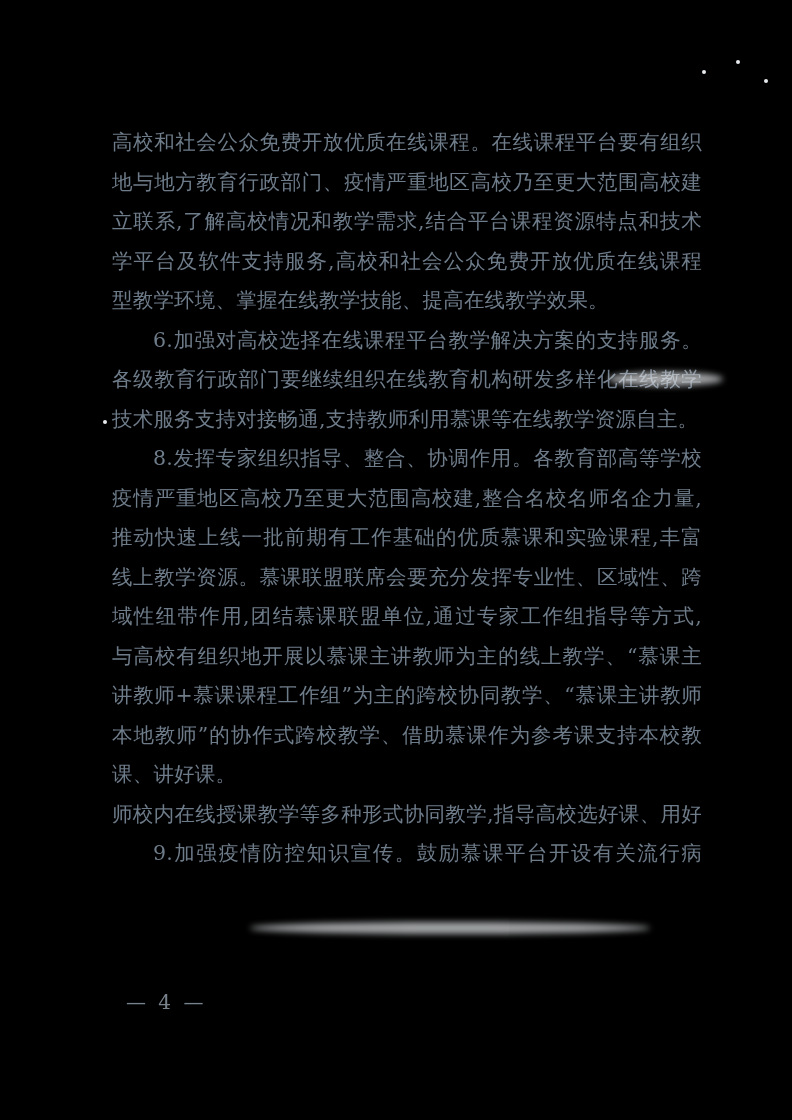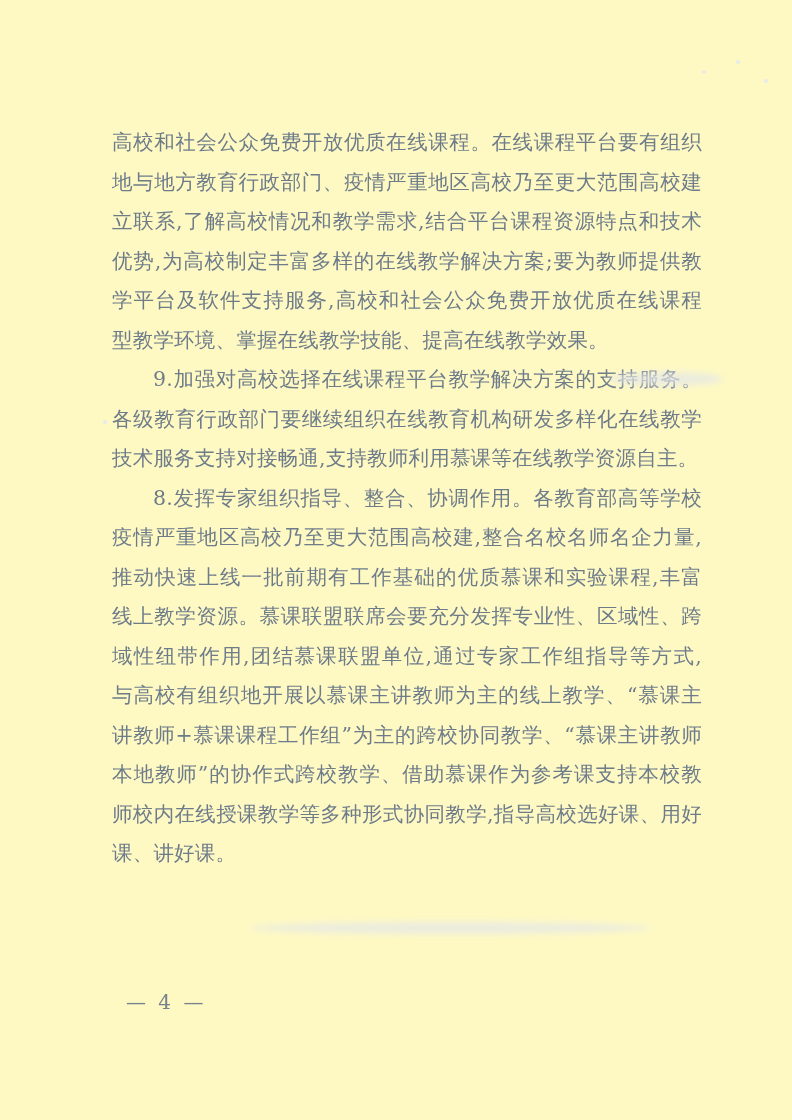--- a/index.html
+++ b/index.html
@@ -63,42 +63,42 @@
     position: absolute;
     width: 4px;
     height: 4px;
     background: #e7eaec;
     border-radius: 50%;
   }
 </style>
 </head>
 <body>
 
-<div class="page" style="background: #fef9c3;">
+<div class="page" style="background: #000000;">
 
   <div class="text-block" id="text-block" style="color: rgb(110, 124, 138);">
       <div class="line">高校和社会公众免费开放优质在线课程。在线课程平台要有组织</div>
       <div class="line">地与地方教育行政部门、疫情严重地区高校乃至更大范围高校建</div>
       <div class="line">立联系,了解高校情况和教学需求,结合平台课程资源特点和技术</div>
-      <div class="line">优势,为高校制定丰富多样的在线教学解决方案;要为教师提供教</div>
       <div class="line">学平台及软件支持服务,高校和社会公众免费开放优质在线课程</div>
       <div class="line end">型教学环境、掌握在线教学技能、提高在线教学效果。</div>
-      <div class="line indent">9.加强对高校选择在线课程平台教学解决方案的支持服务。</div>
+      <div class="line indent">6.加强对高校选择在线课程平台教学解决方案的支持服务。</div>
       <div class="line">各级教育行政部门要继续组织在线教育机构研发多样化在线教学</div>
       <div class="line end">技术服务支持对接畅通,支持教师利用慕课等在线教学资源自主。</div>
       <div class="line indent">8.发挥专家组织指导、整合、协调作用。各教育部高等学校教</div>
       <div class="line">疫情严重地区高校乃至更大范围高校建,整合名校名师名企力量,</div>
       <div class="line">推动快速上线一批前期有工作基础的优质慕课和实验课程,丰富</div>
       <div class="line">线上教学资源。慕课联盟联席会要充分发挥专业性、区域性、跨区</div>
       <div class="line">域性纽带作用,团结慕课联盟单位,通过专家工作组指导等方式,</div>
       <div class="line">与高校有组织地开展以慕课主讲教师为主的线上教学、“慕课主</div>
       <div class="line">讲教师+慕课课程工作组”为主的跨校协同教学、“慕课主讲教师+</div>
       <div class="line">本地教师”的协作式跨校教学、借助慕课作为参考课支持本校教</div>
+      <div class="line end">课、讲好课。</div>
       <div class="line">师校内在线授课教学等多种形式协同教学,指导高校选好课、用好</div>
-      <div class="line end">课、讲好课。</div>
+      <div class="line indent">9.加强疫情防控知识宣传。鼓励慕课平台开设有关流行病</div>
     </div>
 
   <div class="footer">— 4 —</div>
 
   <div class="smudge" style="left:608px; top:372px; width:115px; height:14px;"></div>
   <div class="smudge" style="left:250px; top:922px; width:400px; height:12px;"></div>
   <div class="speck" style="left:736px; top:60px;"></div>
   <div class="speck" style="left:702px; top:70px;"></div>
   <div class="speck" style="left:764px; top:79px;"></div>
   <div class="speck" style="left:103px; top:420px;"></div>

